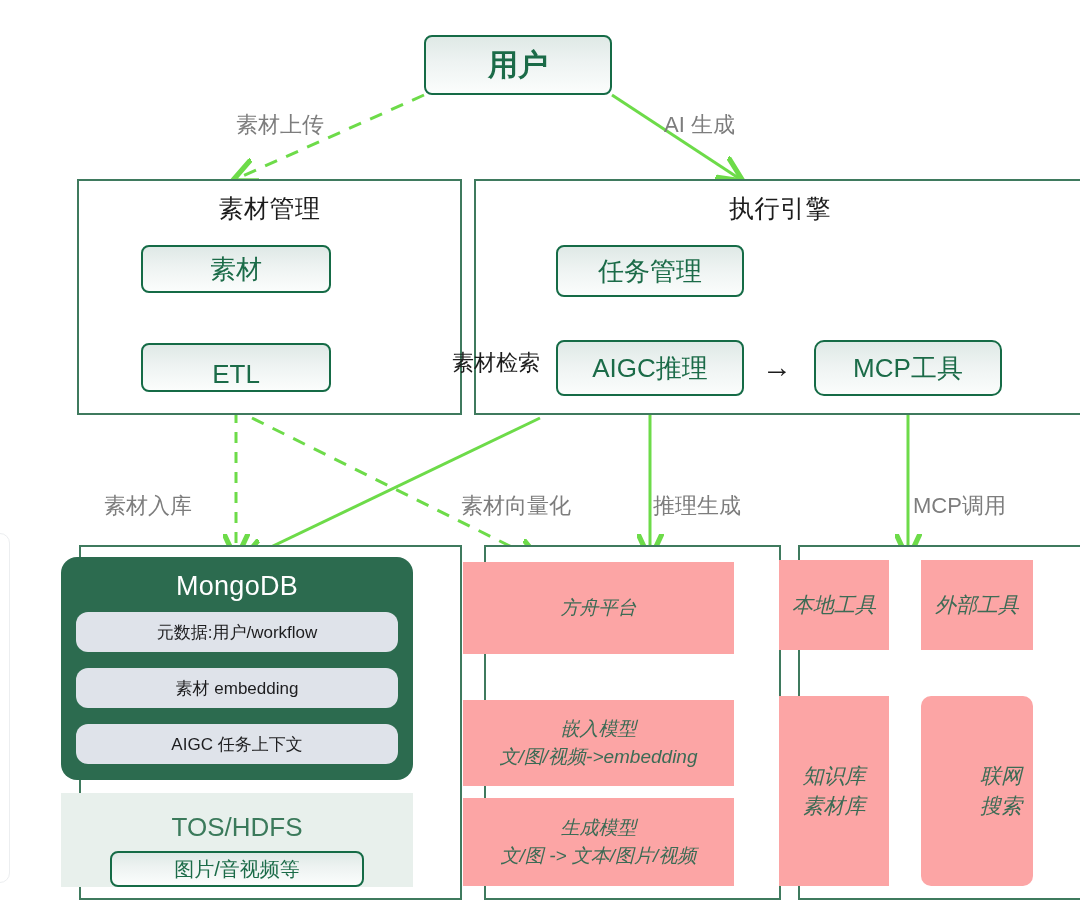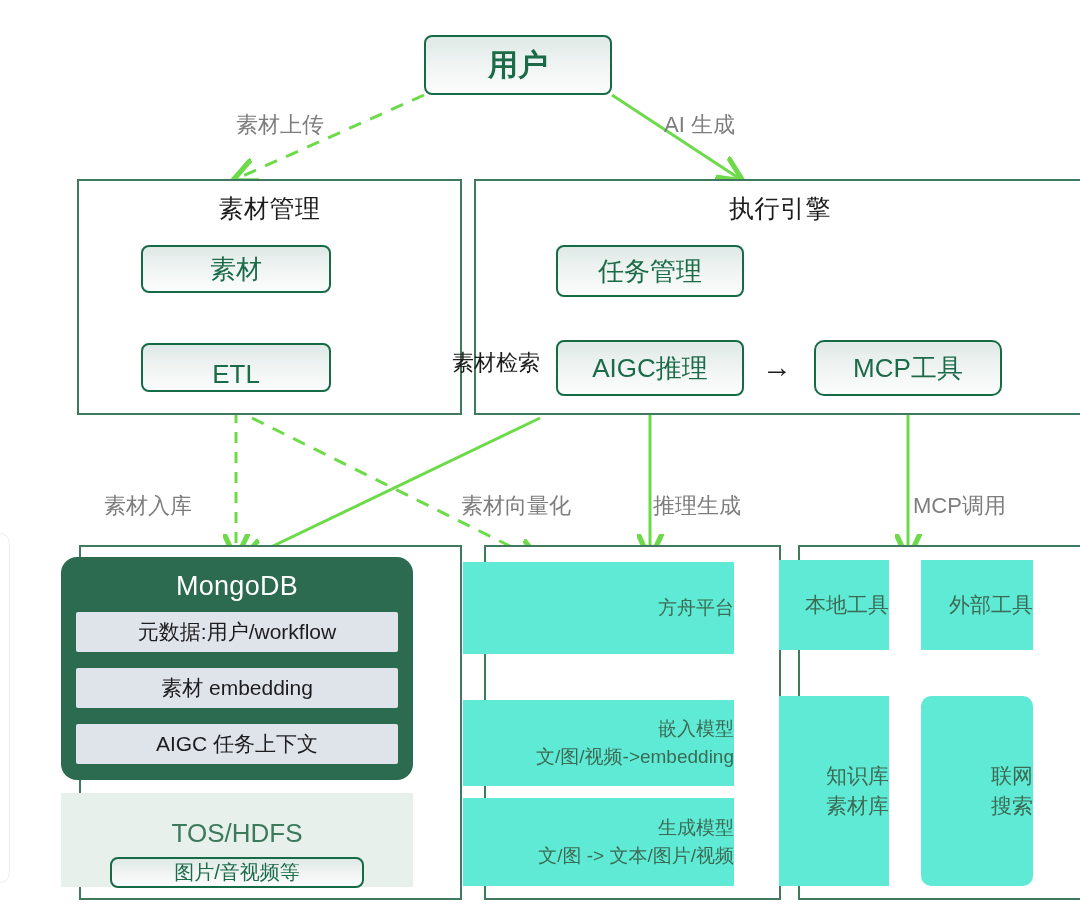--- a/index.html
+++ b/index.html
@@ -42,52 +42,52 @@
     color:#1b6b48;
     display:flex;align-items:center;justify-content:center;
     font-size:26px;
     white-space:nowrap;
   }
 
   
   .node-flat{
     position:absolute;
     box-sizing:border-box;
-    background:#5eead4;
+    background:#fca5a5;
     color:#3c6b55;
-    display:flex;flex-direction:column;align-items:flex-end;justify-content:center;
-    font-size:19px;line-height:1.45;text-align:center;
+    display:flex;flex-direction:column;align-items:center;justify-content:center;
+    font-size:19px;line-height:1.45;text-align:center;font-style:italic;
   }
   .node-flat.rounded{border-radius:10px;padding-left:48px;}
 
   
   .mongo-card{
     position:absolute;
     box-sizing:border-box;
     background:#2c6b4f;
     border-radius:16px;
     display:flex;flex-direction:column;align-items:center;
     padding-top:10px;
   }
   .mongo-title{
     color:#ffffff;font-size:27px;margin:4px 0 10px 0;letter-spacing:.3px;
   }
   .mongo-pill{
     width:322px;height:42px;margin-bottom:16px;
-    background:#dfe3ea;border-radius:2px;
+    background:#dfe3ea;border-radius:12px;
     display:flex;align-items:center;justify-content:center;
-    color:#1d1d1f;font-size:21px;white-space:nowrap;
+    color:#1d1d1f;font-size:17px;white-space:nowrap;
   }
 
   
   .tos-block{
     position:absolute;box-sizing:border-box;
     background:#e8f0ec;
     display:flex;flex-direction:column;align-items:center;
-    padding-top:22px;
+    padding-top:16px;
   }
   .tos-title{color:#3b7a5b;font-size:26px;margin:3px 0 8px 0;}
 
   
   .edge-label{
     position:absolute;color:#7d7d7d;font-size:22px;white-space:nowrap;
   }
   
   .inline-label{
     position:absolute;color:#1c1c1c;font-size:22px;white-space:nowrap;

